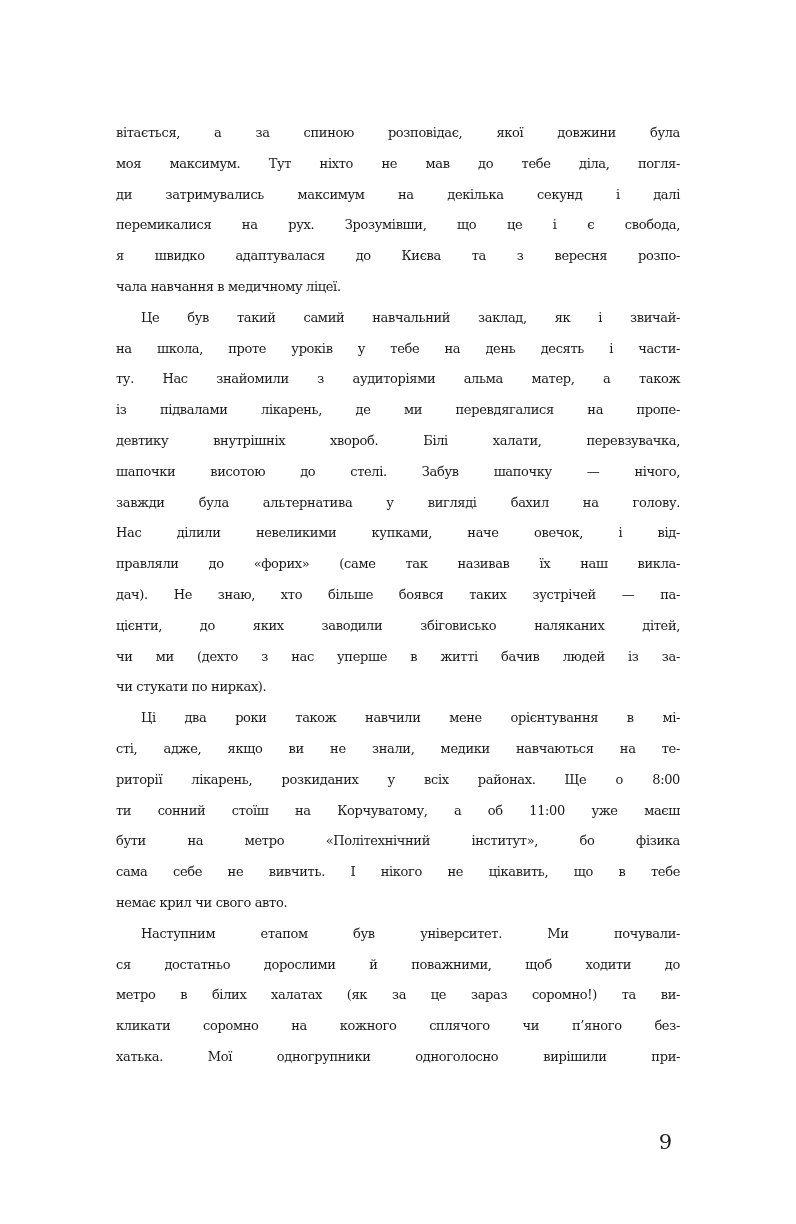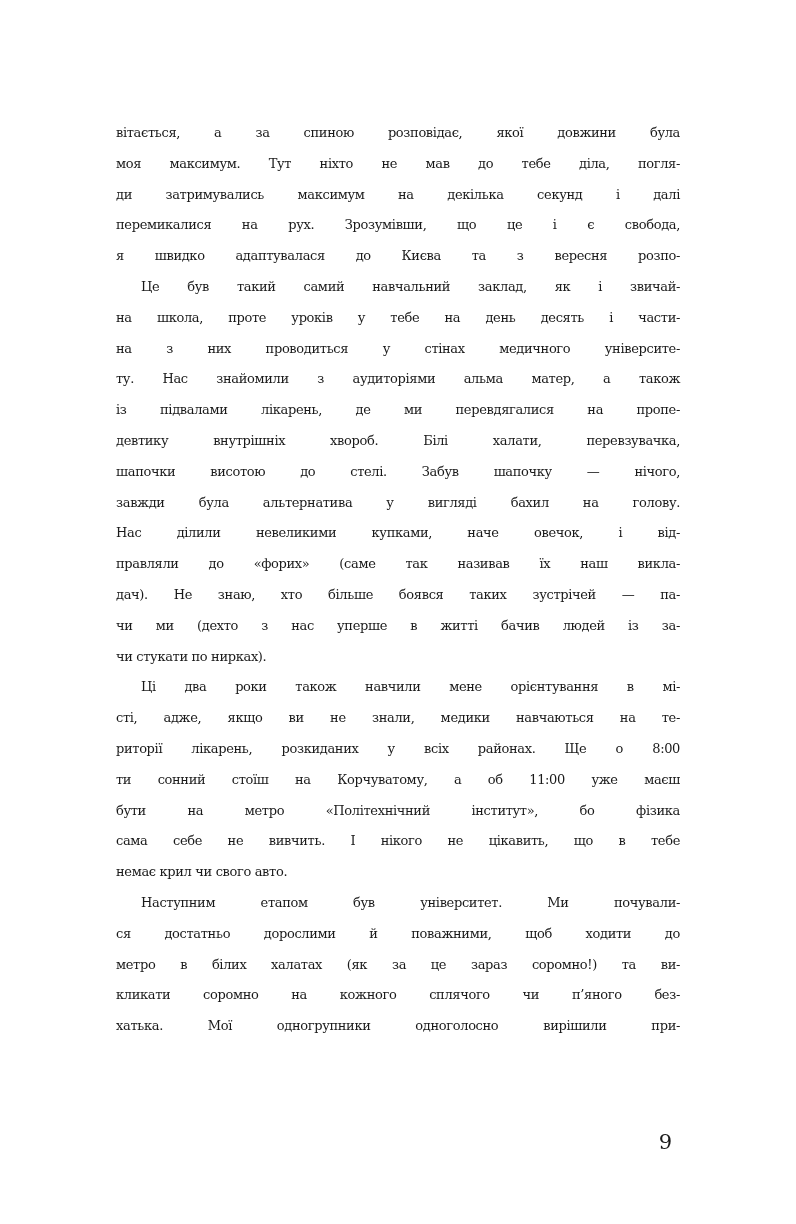--- a/index.html
+++ b/index.html
@@ -58,33 +58,34 @@
 <body>
 
 <div class="book-page">
   <div class="text-block">
       <div class="paragraph">
         <div class="line">вітається, а за спиною розповідає, якої довжини була</div>
         <div class="line">моя максимум. Тут ніхто не мав до тебе діла, погля-</div>
         <div class="line">ди затримувались максимум на декілька секунд і далі</div>
         <div class="line">перемикалися на рух. Зрозумівши, що це і є свобода,</div>
         <div class="line">я швидко адаптувалася до Києва та з вересня розпо-</div>
+        <div class="line last">чала навчання в медичному ліцеї.</div>
       </div>
       <div class="paragraph">
         <div class="line indent">Це був такий самий навчальний заклад, як і звичай-</div>
         <div class="line">на школа, проте уроків у тебе на день десять і части-</div>
-        <div class="line">на з них проводиться у стінах медичного університе-</div>
         <div class="line">ту. Нас знайомили з аудиторіями альма матер, а також</div>
         <div class="line">із підвалами лікарень, де ми перевдягалися на пропе-</div>
         <div class="line">девтику внутрішніх хвороб. Білі халати, перевзувачка,</div>
         <div class="line">шапочки висотою до стелі. Забув шапочку — нічого,</div>
         <div class="line">завжди була альтернатива у вигляді бахил на голову.</div>
         <div class="line">Нас ділили невеликими купками, наче овечок, і від-</div>
         <div class="line">правляли до «форих» (саме так називав їх наш викла-</div>
         <div class="line">дач). Не знаю, хто більше боявся таких зустрічей — па-</div>
+        <div class="line">цієнти, до яких заводили збіговисько наляканих дітей,</div>
         <div class="line">чи ми (дехто з нас уперше в житті бачив людей із за-</div>
         <div class="line last">чи стукати по нирках).</div>
       </div>
       <div class="paragraph">
         <div class="line indent">Ці два роки також навчили мене орієнтування в мі-</div>
         <div class="line">сті, адже, якщо ви не знали, медики навчаються на те-</div>
         <div class="line">риторії лікарень, розкиданих у всіх районах. Ще о 8:00</div>
         <div class="line">ти сонний стоїш на Корчуватому, а об 11:00 уже маєш</div>
         <div class="line">бути на метро «Політехнічний інститут», бо фізика</div>
         <div class="line">сама себе не вивчить. І нікого не цікавить, що в тебе</div>

